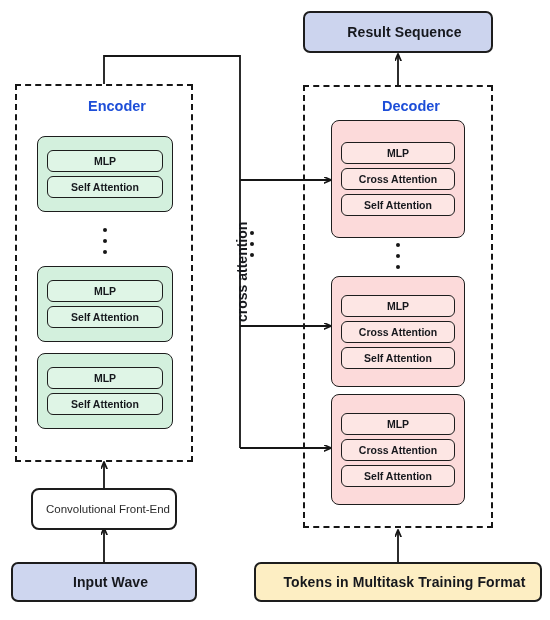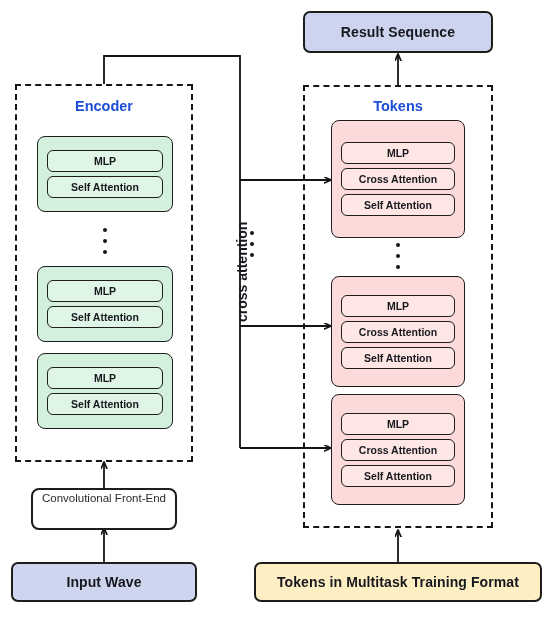--- a/index.html
+++ b/index.html
@@ -12,21 +12,21 @@
   }
   #canvas {
     position: relative;
     width: 550px;
     height: 620px;
     background: #ffffff;
     overflow: hidden;
   }
 
   
-  .abs { position: absolute; box-sizing: border-box; }
+  .abs { position: absolute; box-sizing: border-box; padding-left: 13px; }
 
   
   .io-box {
     border: 2px solid #1d1d1d;
     border-radius: 7px;
     display: flex;
     align-items: center;
     justify-content: center;
     font-weight: bold;
     font-size: 14px;
@@ -36,21 +36,21 @@
   .io-result { background: #ccd4ee; }
   .io-input  { background: #ced6ef; }
   .io-tokens { background: #fdeec3; }
 
   
   .plain-box {
     border: 2px solid #1d1d1d;
     border-radius: 8px;
     background: #ffffff;
     display: flex;
-    flex-direction: column;
+    flex-direction: row;
     align-items: center;
     justify-content: space-between;
     font-size: 11.5px;
     color: #2b2b2b;
     line-height: 1.45;
   }
 
   
   .dashed-box {
     border: 2.2px dashed #161616;
@@ -193,21 +193,21 @@
 
   <div class="vlabel" style="left:234px; top:322px;">cross attention</div>
 
   <div class="vdots" style="left:250px; top:231px; width:4px; height:26px;">
     <i></i>
       <i></i>
       <i></i>
   </div>
 
   <div class="abs dashed-box" style="left:303px; top:85px; width:190px; height:443px;">
-    <div class="group-title" style="top:11px;">Tokens</div>
+    <div class="group-title" style="top:11px;">Decoder</div>
   </div>
 
   <div class="abs layer layer-pink" style="left:331px; top:120px; width:134px; height:118px;">
     <div class="sub sub-pink">MLP</div>
     <div class="sub sub-pink">Cross Attention</div>
     <div class="sub sub-pink">Self Attention</div>
   </div>
 
   <div class="vdots" style="left:396px; top:243px; width:4px; height:26px;">
     <i></i>

